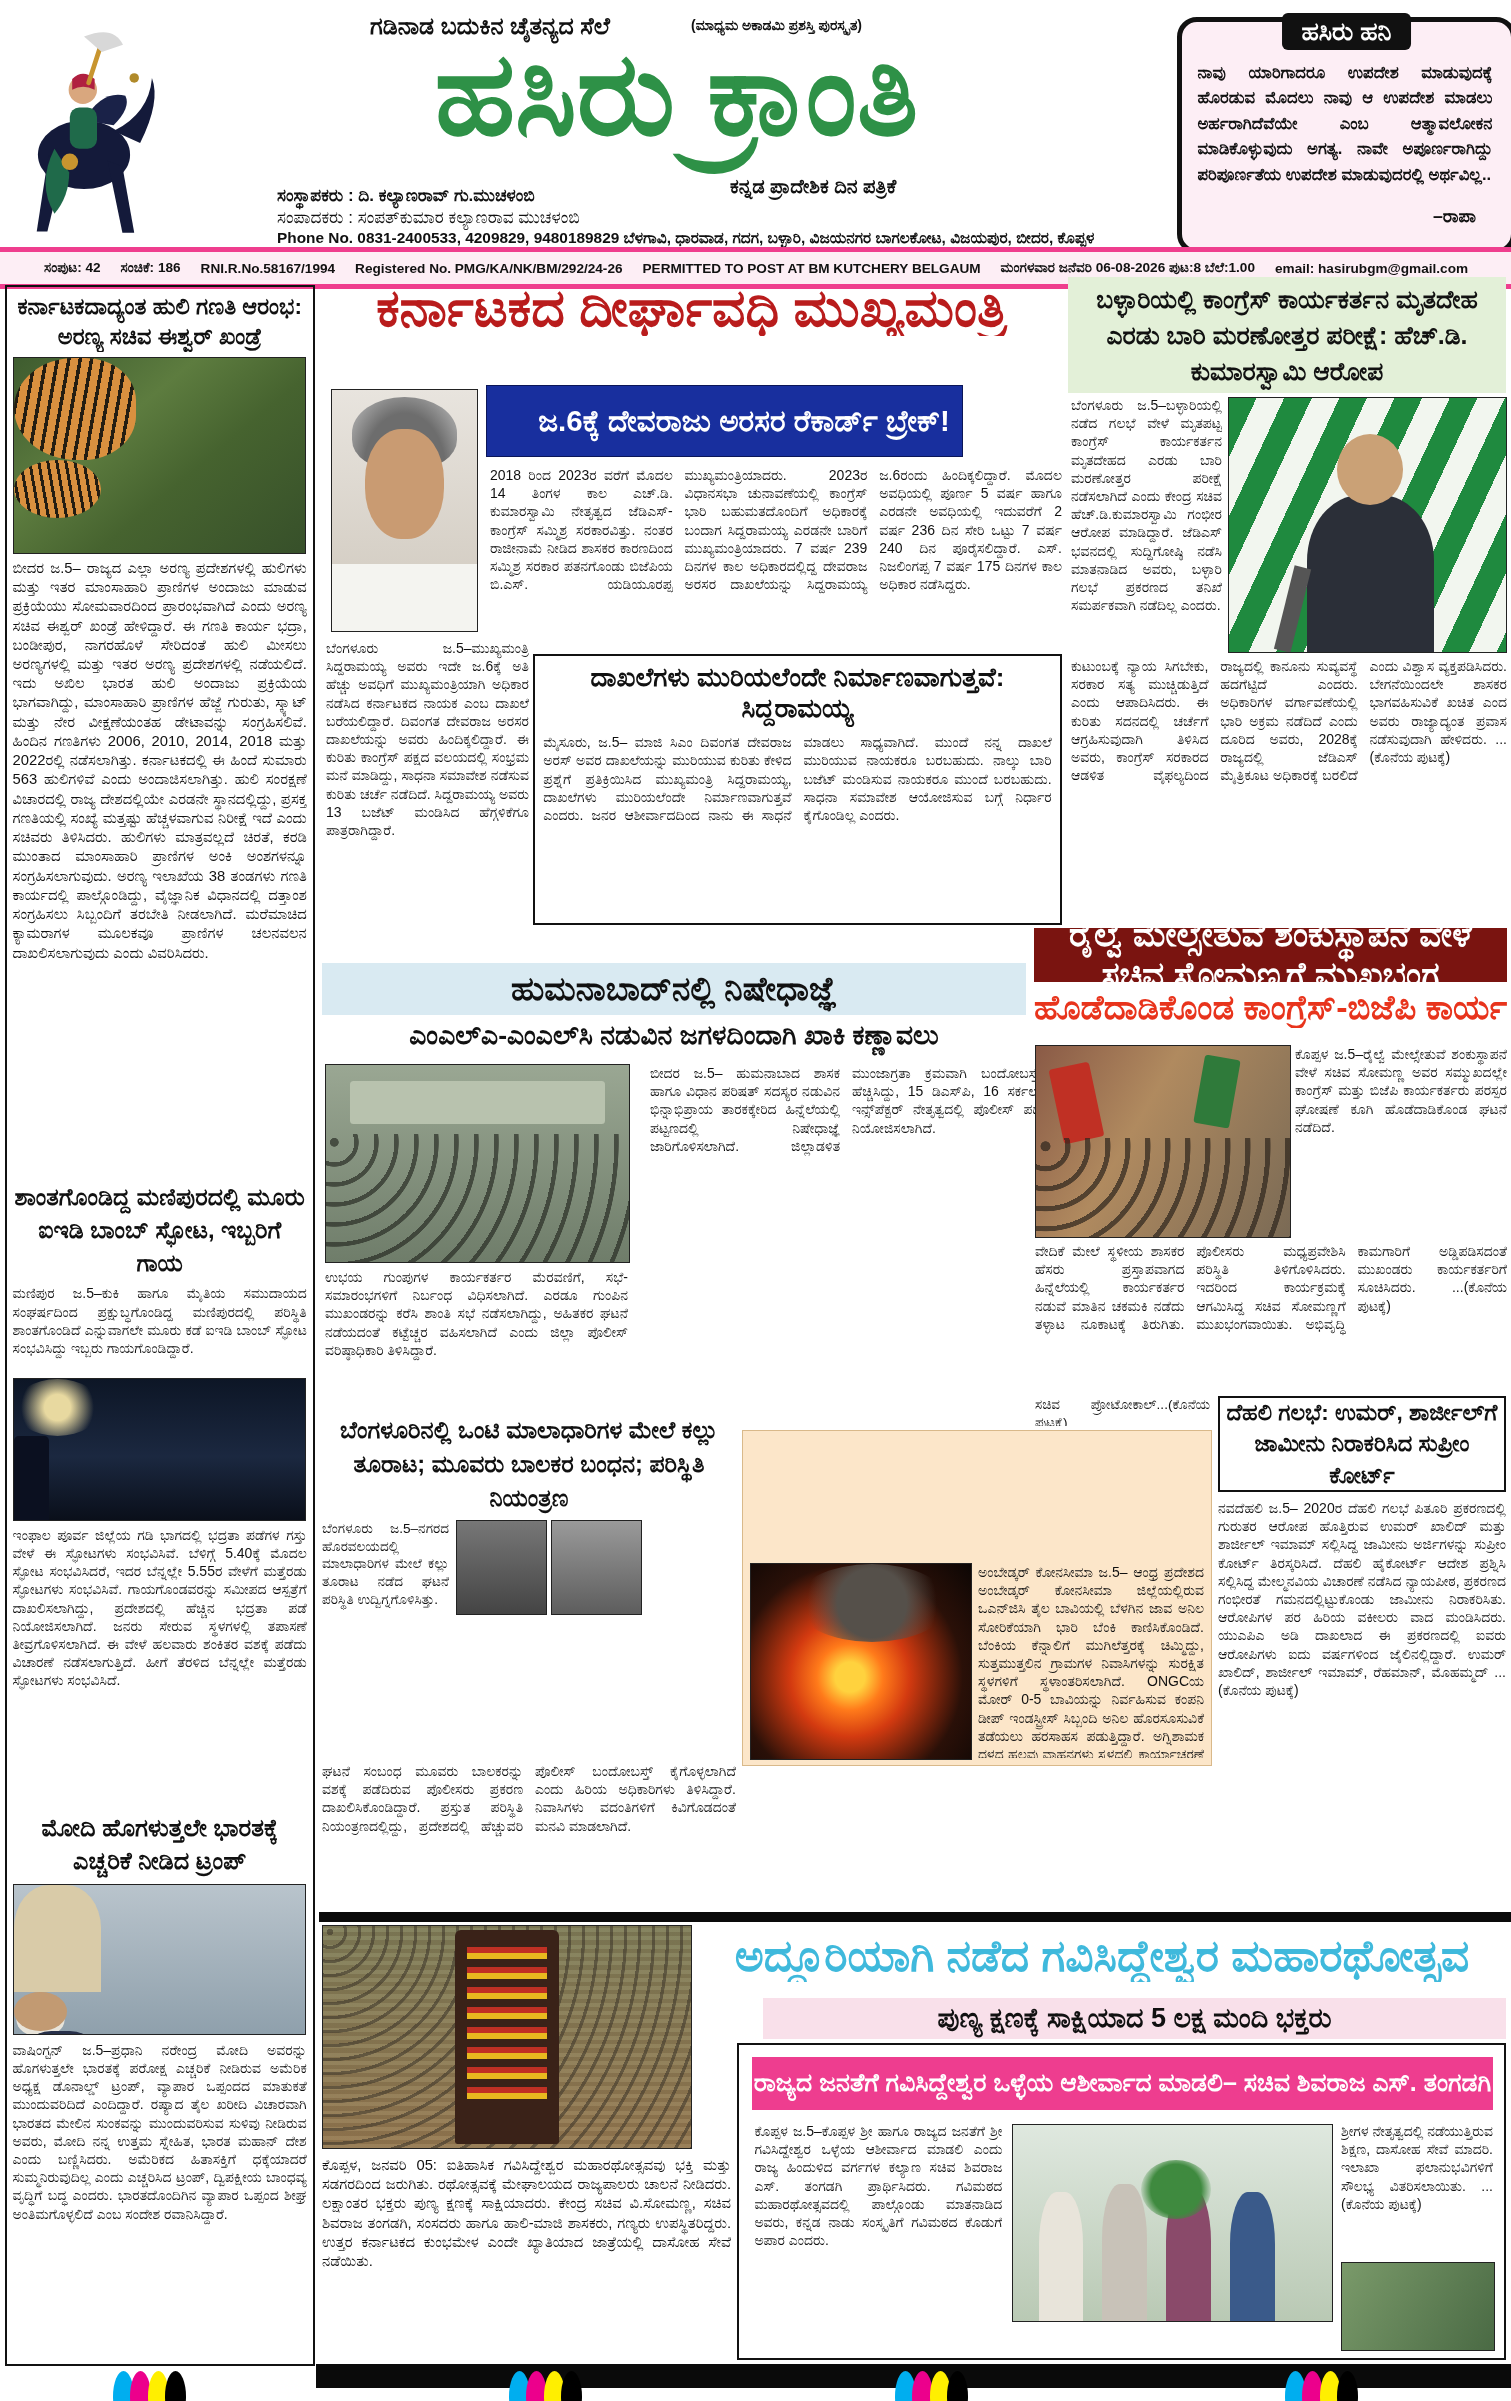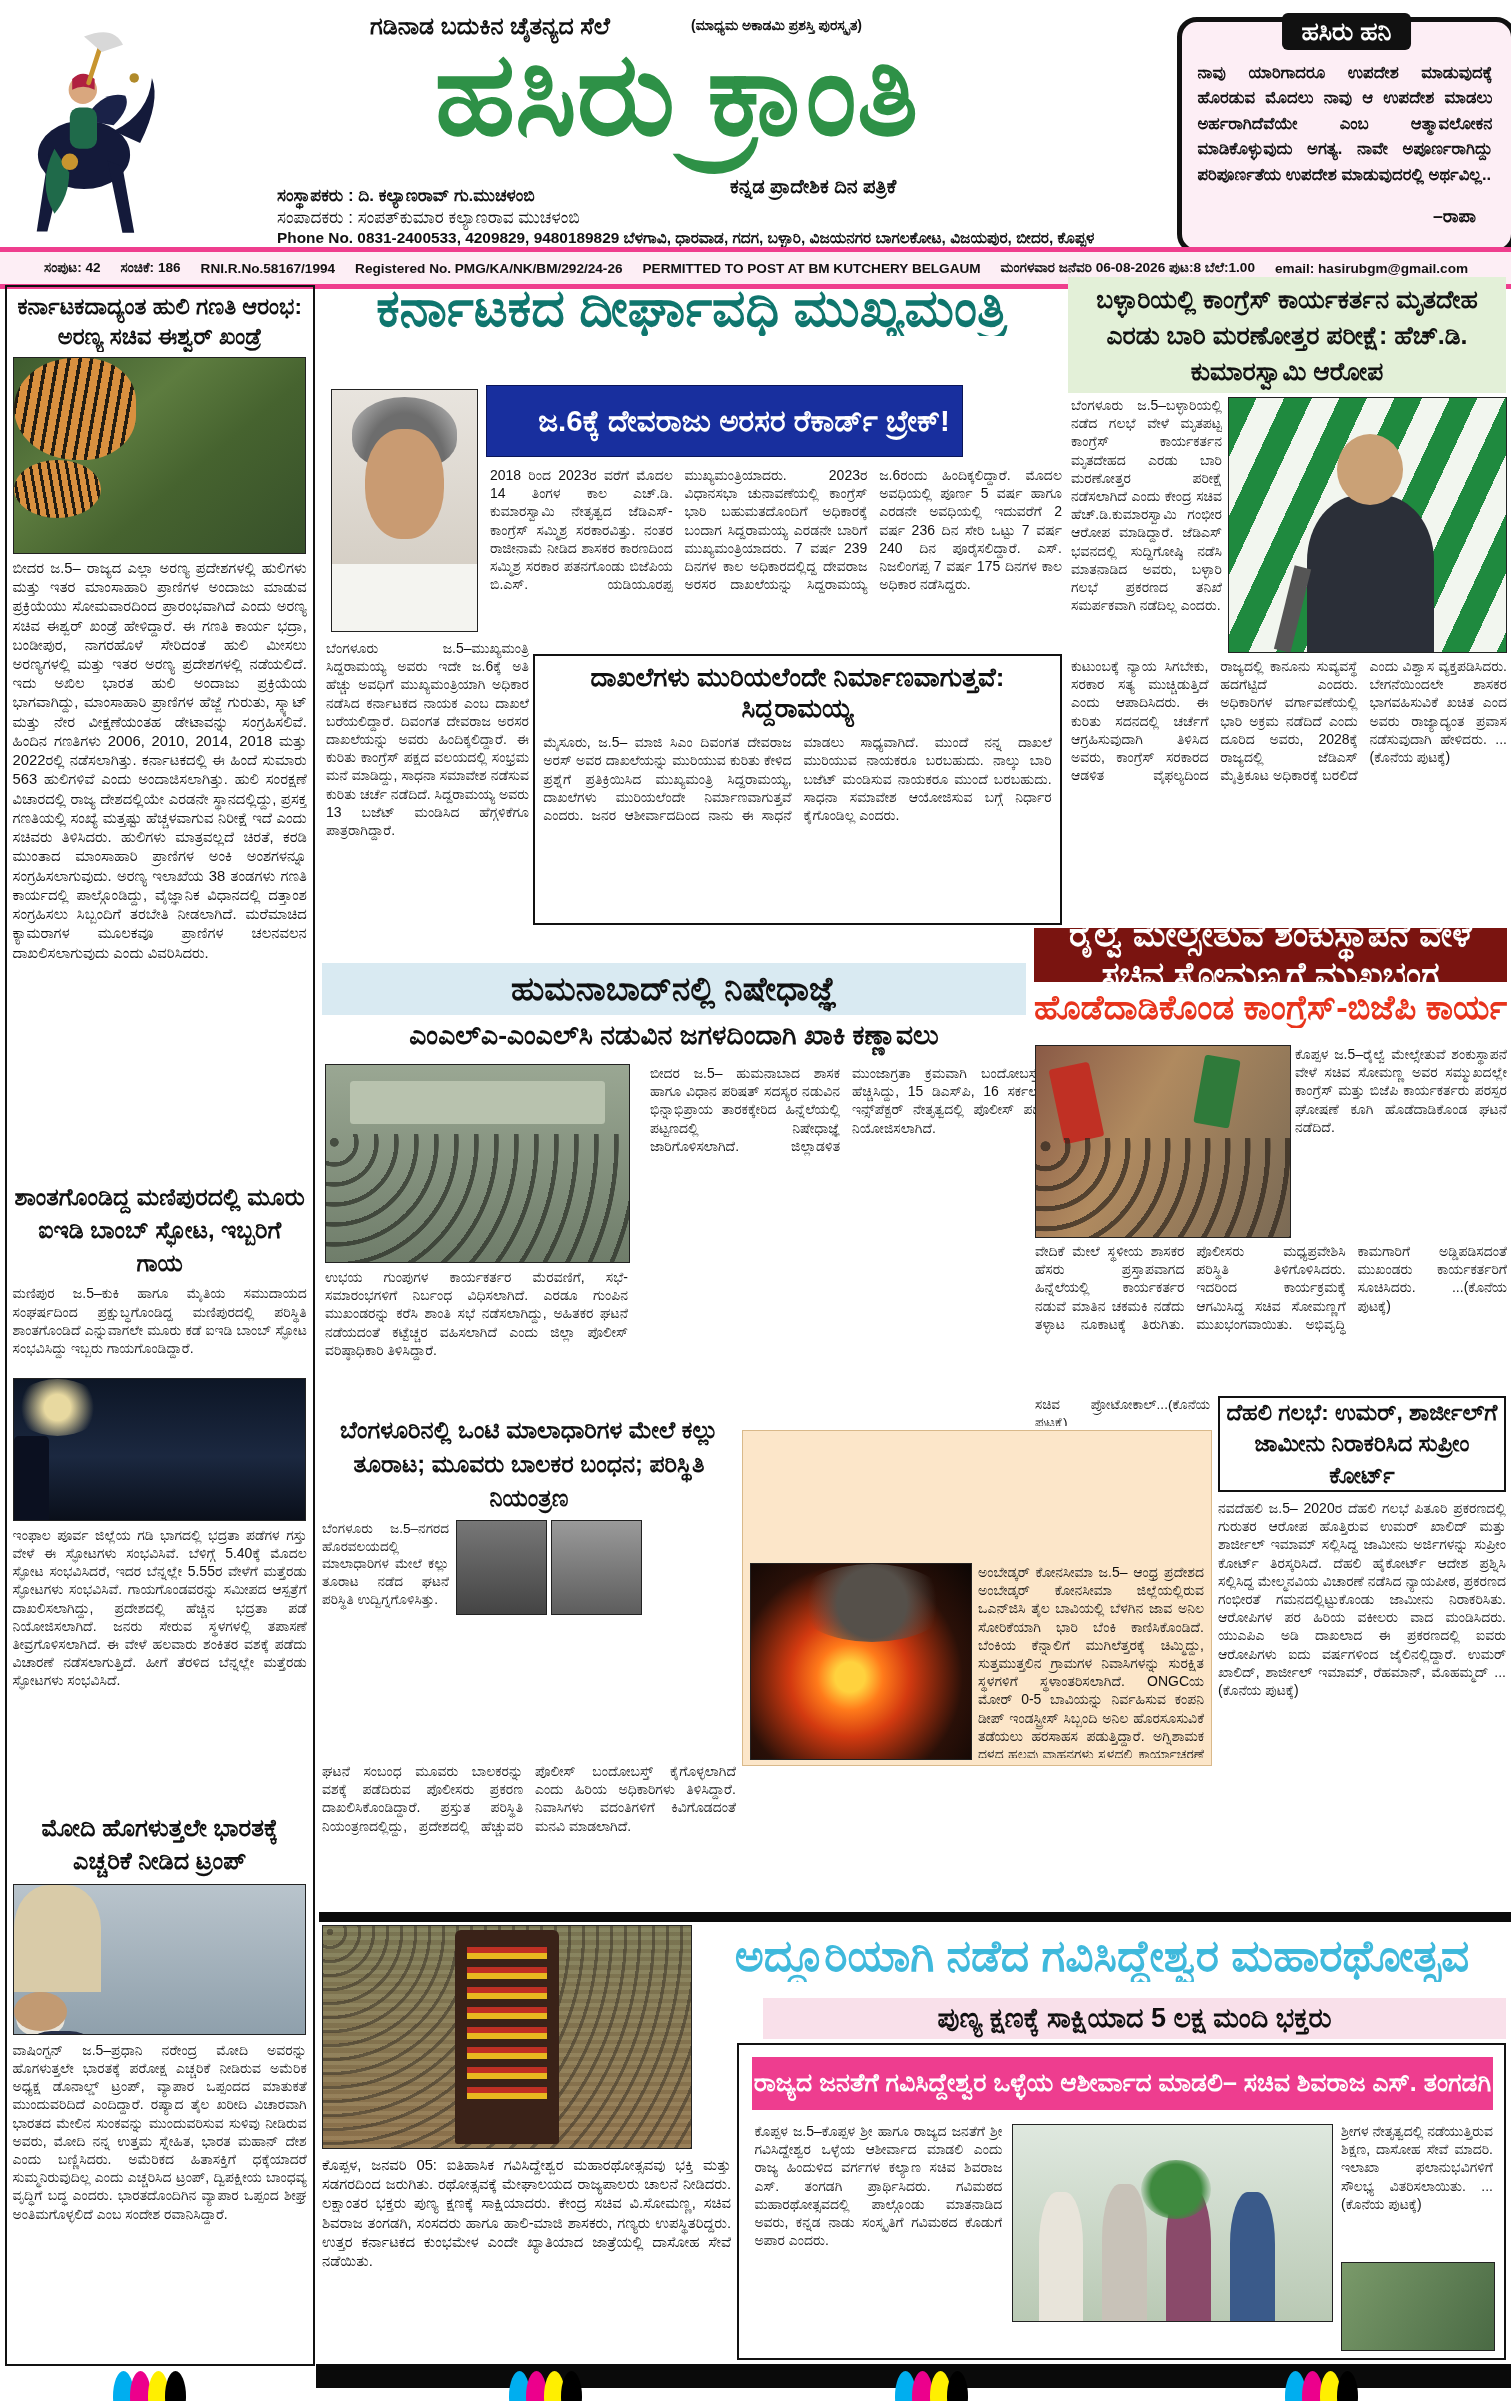--- a/index.html
+++ b/index.html
@@ -61,21 +61,21 @@
   #ph-mt{position:relative;width:291px;height:149px;margin:5.9px auto;border:1.2px solid #222;overflow:hidden;
      background:linear-gradient(#b9c4cc,#8fa0ac);}
   #ph-mt .m{left:12%;bottom:0;width:30%;height:72%;background:#d9cba8;border-radius:40% 40% 0 0;}
   #ph-mt .mh{left:17%;top:16%;width:18%;height:26%;background:#c29a72;border-radius:50%;
              box-shadow:0 8.3px 0 -2.4px #e8e4da;}
   #ph-mt .t{right:12%;bottom:0;width:32%;height:74%;background:#27304a;border-radius:40% 40% 0 0;}
   #lc-trump-b{height:254px;margin-top:2.4px;}
 
   
   #main-h{left:320px;top:281px;width:743px;font-size:52px;line-height:1.05;font-weight:800;
-          color:#0f766e;text-align:center;white-space:nowrap;overflow:hidden;}
+          color:#b91c1c;text-align:center;white-space:nowrap;overflow:hidden;}
   #ph-cm{left:331px;top:389px;width:145px;height:241px;
      background:linear-gradient(#e8e4de,#cfc8bd);}
   #ph-cm .hair{top:3%;left:14%;width:72%;height:30%;border-radius:50% 50% 42% 42%;
      background:radial-gradient(ellipse at 50% 100%,#6d6d6d 0 55%,#9d9d9d 80%);}
   #ph-cm .face{top:16%;left:23%;width:54%;height:46%;background:#c99b72;border-radius:46%;}
   #ph-cm .shirt{bottom:0;left:0;width:100%;height:28%;background:#f4f4f0;}
   #bluebox{left:486px;top:385px;width:436px;height:70px;background:#182f9e;border:1.8px solid #0b1658;
            color:#fff;font-size:29.5px;font-weight:bold;display:flex;align-items:center;justify-content:center;
            text-align:center;overflow:hidden;padding-left:39px;}
   #main-b1{left:490px;top:466px;width:572px;height:177px;}

